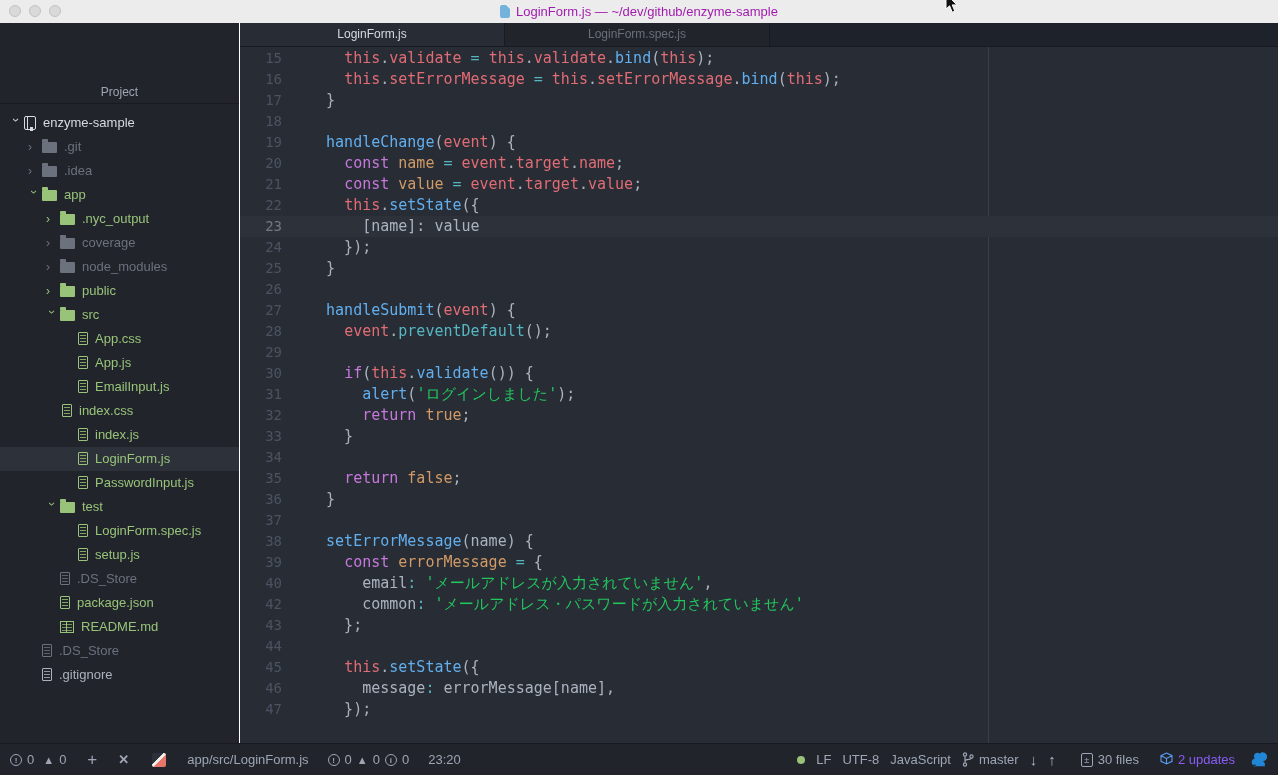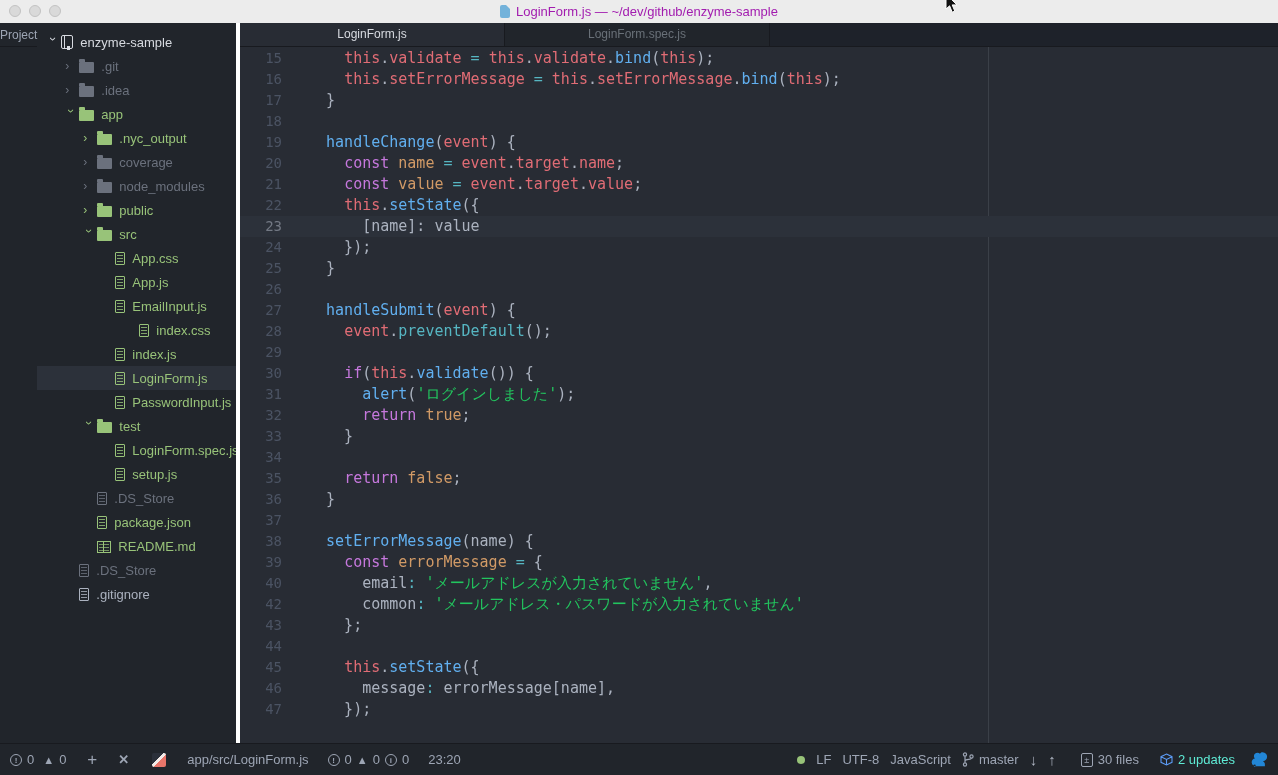--- a/index.html
+++ b/index.html
@@ -12,21 +12,21 @@
   .tl { width:12px; height:12px; border-radius:50%; background:#d9d9d9; border:1px solid #c2c2c2; }
   .win-title { font-size:13px; color:#a21caf; display:flex; align-items:center; gap:6px; }
   .js-doc { display:inline-block; width:10px; height:13px; background:#5fa8d8; border-radius:2px; position:relative; opacity:.85; }
   .js-doc::before { content:""; position:absolute; right:0; top:0; border-style:solid; border-width:0 4px 4px 0; border-color:#ececec #ececec transparent transparent; }
   .mouse-cursor { position:absolute; left:945px; top:-6px; z-index:50; }
 
   
   .main { display:flex; height:720px; }
 
   
-  .sidebar { width:240px; background:#21252b; flex:none; display:flex; flex-direction:row; border-right:4px solid #ffffff; }
+  .sidebar { width:240px; background:#21252b; flex:none; display:flex; flex-direction:column; border-right:1px solid #ffffff;justify-content:center; }
   .sidebar-header { height:24px; line-height:24px; text-align:center; font-size:12px; color:#9da5b4; background:#21252b; border-bottom:1px solid #181a1f; }
   .tree { padding-top:7px; font-size:13px; overflow:hidden; }
   .tree-row { height:24px; display:flex; align-items:center; white-space:nowrap; }
   .tree-row.selected { background:#2c313a; }
   .st-added { color:#98c379; }
   .st-ignored { color:#6b717d; }
   .st-root { color:#d7dae0; }
   .st-normal { color:#abb2bf; }
   .chev { width:14px; flex:none; font-size:12px; text-align:left; display:inline-block; color:inherit; }
   .chev.open { transform:rotate(90deg) translate(2px,1px); }
@@ -71,21 +71,21 @@
   .ic-flag { width:14px; height:14px; border-radius:2px; margin-left:14px;
      background:linear-gradient(135deg,#2b303a 0 42%,#f3ece9 42% 54%,#e8756a 54% 100%); }
   .sb-path { margin-left:12px; color:#9da5b4; }
   .sb-lintgroup { display:flex; align-items:center; gap:5px; margin-left:10px; }
   .sb-pos { margin-left:10px; }
   .git-dot { width:8px; height:8px; border-radius:50%; background:#98c379; }
   .sb-item { color:#9da5b4; }
   .branch { display:flex; align-items:flex-end; gap:5px; }
   .arrow { font-size:15px; font-weight:bold; color:#abb2bf; }
   .ic-filepm { width:12px; height:14px; border:1px solid currentColor; border-radius:2px; font-size:9px; line-height:12px; text-align:center; display:inline-block; }
-  .updates { color:#5eead4; display:flex; align-items:center; gap:5px; }
+  .updates { color:#8b5cf6; display:flex; gap:5px; }
   .squirrel { margin-left:4px; }
 </style>
 </head>
 <body>
 
 <div class="titlebar">
   <div class="traffic">
     <span class="tl"></span>
     <span class="tl"></span>
     <span class="tl"></span>
@@ -157,21 +157,21 @@
         <div class="tree-row st-added" style="padding-left: 64px;">
           <span class="chev"></span>
           <span class="ico ico-file"></span>
           <span>App.js</span>
         </div>
         <div class="tree-row st-added" style="padding-left: 64px;">
           <span class="chev"></span>
           <span class="ico ico-file"></span>
           <span>EmailInput.js</span>
         </div>
-        <div class="tree-row st-added" style="padding-left: 88px;">
+        <div class="tree-row st-added" style="padding-left: 48px;">
           <span class="chev"></span>
           <span class="ico ico-file"></span>
           <span>index.css</span>
         </div>
         <div class="tree-row st-added" style="padding-left: 64px;">
           <span class="chev"></span>
           <span class="ico ico-file"></span>
           <span>index.js</span>
         </div>
         <div class="tree-row st-added selected" style="padding-left: 64px;">

